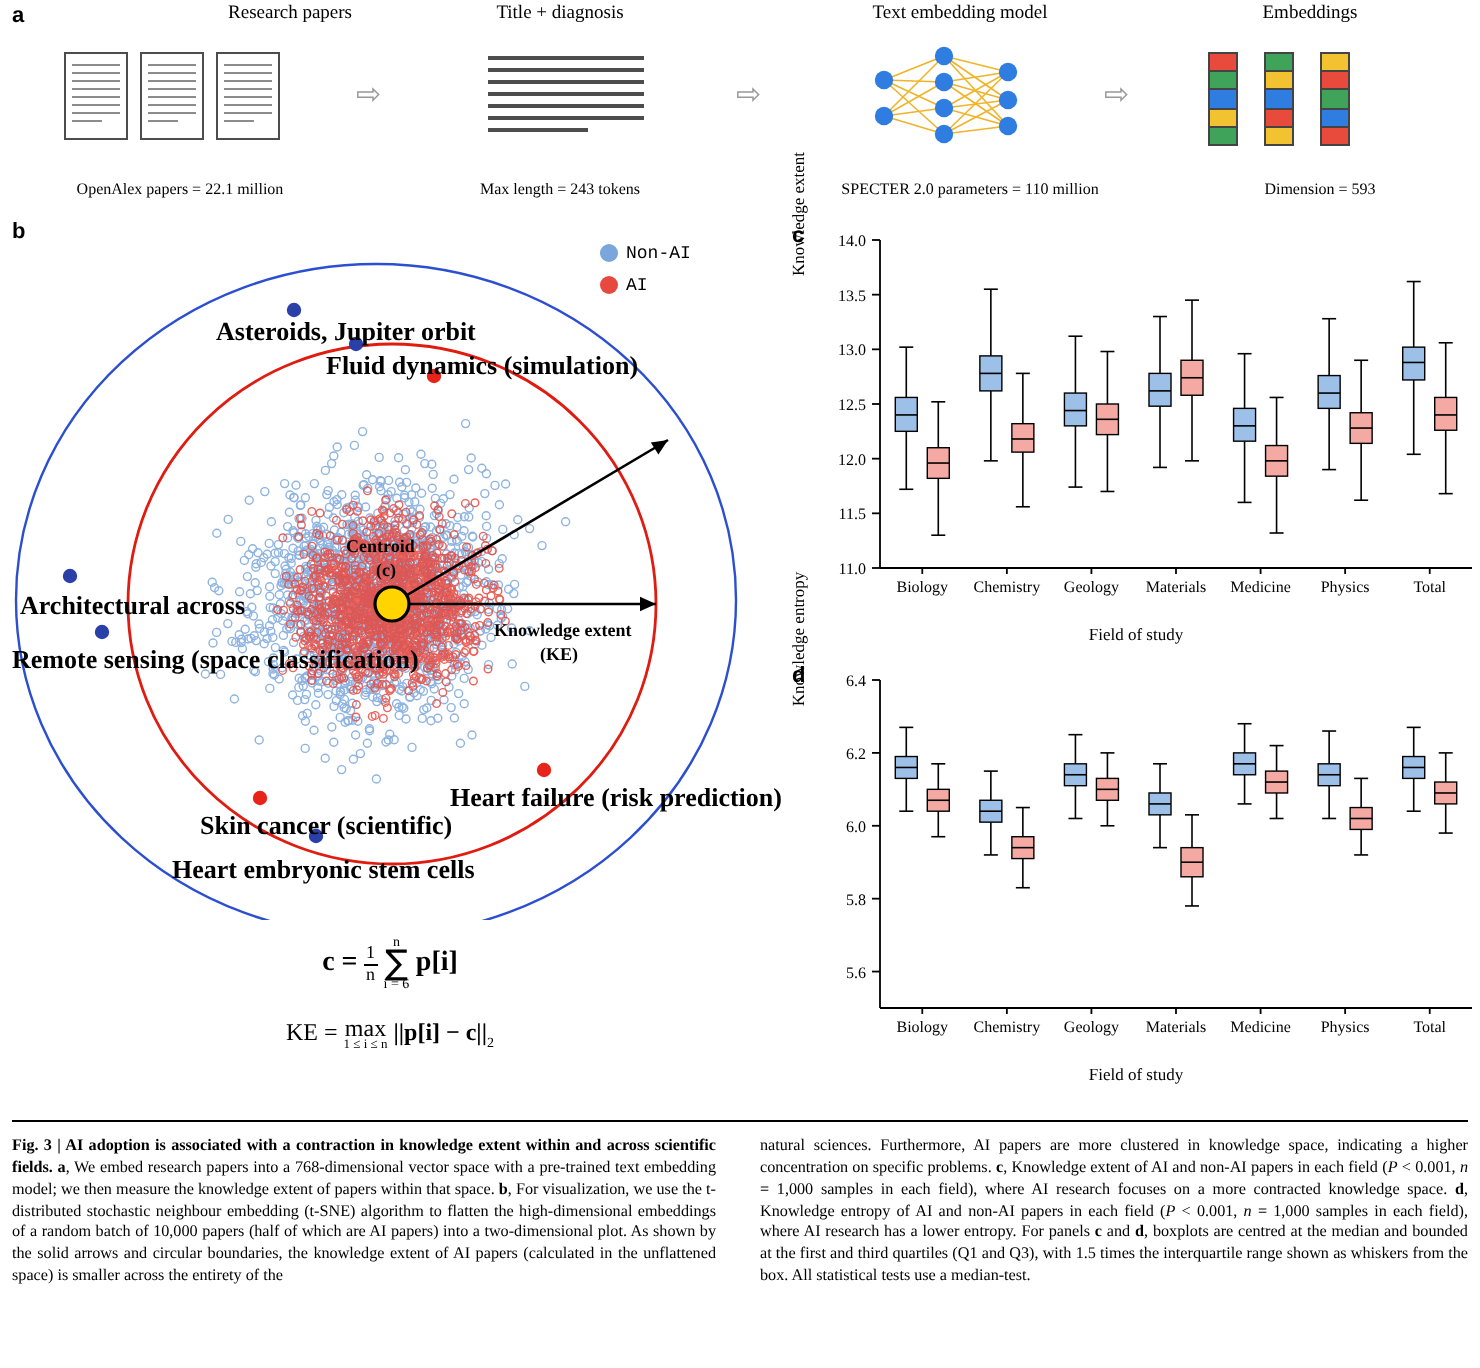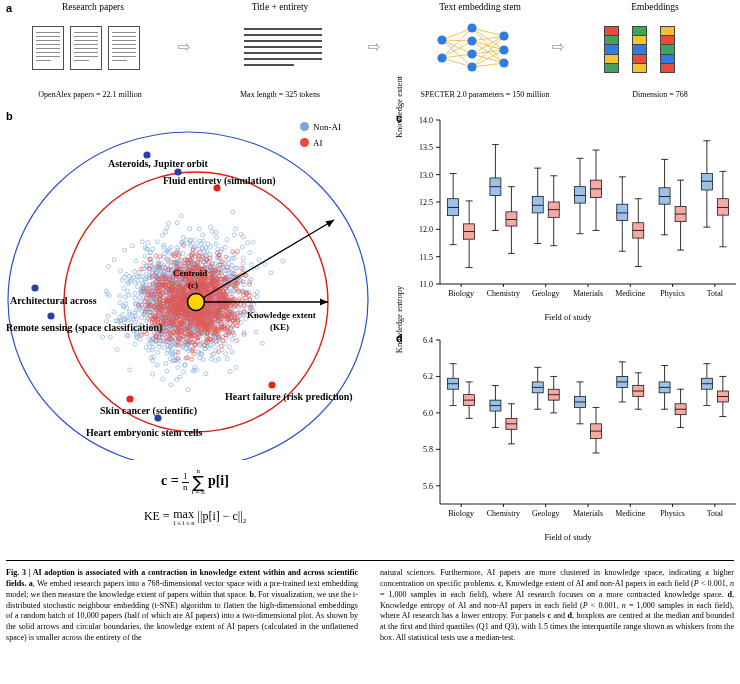--- a/index.html
+++ b/index.html
@@ -33,24 +33,24 @@
   .txtlines .tl{position:absolute;height:1.6px;background:#4d4d4d;}
   
   #nn{position:absolute;}
   .emb-col{position:absolute;width:13px;border:1px solid #444;}
   .emb-seg{width:100%;height:8.2px;border-bottom:1px solid #444;}
   .emb-seg:last-child{border-bottom:none;}
 
   
   #panel-b{left:0;top:110px;width:390px;height:445px;}
   #b-letter{position:absolute;left:6px;top:0px;}
-  .legend-item{position:absolute;font-family:Liberation Serif, serif;font-size:9px;}
+  .legend-item{position:absolute;font-family:Liberation Mono, monospace;font-size:9px;}
   .legend-dot{position:absolute;width:9px;height:9px;border-radius:50%;}
   .scatter-label{
-    position:absolute;font-family:"Liberation Serif", serif;font-size:10px;font-weight:bold;
+    position:absolute;font-family:"Liberation Serif", serif;font-size:13px;font-weight:bold;
     white-space:nowrap;
   }
   .formula{position:absolute;text-align:center;width:390px;font-size:13px;}
   .frac{display:inline-block;vertical-align:middle;text-align:center;font-size:9px;line-height:1.05;}
   .frac .num{border-bottom:1px solid #000;padding:0 1px;}
   .sumb{display:inline-block;vertical-align:middle;text-align:center;font-size:7px;line-height:1.0;}
   .sumb .big{font-size:17px;line-height:0.85;}
 
   
   .plot{position:absolute;}
@@ -65,23 +65,23 @@
   }
   .capcol b{font-weight:bold;}
   .capcol i{font-style:italic;}
 </style>
 </head>
 <body>
 
 <div class="fig" id="panel-a">
   <div class="panel-letter" id="a-letter">a</div>
 
-  <div class="a-col-title" style="left:23px;top:2px;width:140px;">Research papers</div>
-  <div class="a-col-title" style="left:210px;top:2px;width:140px;">Title + entirety</div>
-  <div class="a-col-title" style="left:400px;top:2px;width:160px;">Text embedding stem</div>
+  <div class="a-col-title" style="left:36px;top:2px;width:140px;text-align:right;">Research papers</div>
+  <div class="a-col-title" style="left:210px;top:2px;width:140px;">Title + diagnosis</div>
+  <div class="a-col-title" style="left:400px;top:2px;width:160px;">Text embedding model</div>
   <div class="a-col-title" style="left:590px;top:2px;width:130px;">Embeddings</div>
 
   <div>
     <div class="doc" style="left:32px;top:26px;">
       <div class="ln" style="top:5px;width:24px"></div>
         <div class="ln" style="top:9px;width:24px"></div>
       <div class="ln" style="top:13px;width:24px"></div>
         <div class="ln" style="top:17px;width:24px"></div>
       <div class="ln" style="top:21px;width:24px"></div>
         <div class="ln" style="top:25px;width:24px"></div>
@@ -180,23 +180,23 @@
     <div class="emb-col" style="left:660px;top:26px;">
       <div class="emb-seg" style="background:#f2c230"></div>
       <div class="emb-seg" style="background:#e84b3c"></div>
       <div class="emb-seg" style="background:#3fa35a"></div>
       <div class="emb-seg" style="background:#2f7de1"></div>
       <div class="emb-seg" style="background:#e84b3c"></div>
     </div>
   </div>
 
   <div class="a-col-cap" style="left:10px;top:90px;width:160px;">OpenAlex papers = 22.1 million</div>
-  <div class="a-col-cap" style="left:205px;top:90px;width:150px;">Max length = 325 tokens</div>
-  <div class="a-col-cap" style="left:385px;top:90px;width:200px;">SPECTER 2.0 parameters = 150 million</div>
-  <div class="a-col-cap" style="left:590px;top:90px;width:140px;">Dimension = 768</div>
+  <div class="a-col-cap" style="left:205px;top:90px;width:150px;">Max length = 243 tokens</div>
+  <div class="a-col-cap" style="left:385px;top:90px;width:200px;">SPECTER 2.0 parameters = 110 million</div>
+  <div class="a-col-cap" style="left:590px;top:90px;width:140px;">Dimension = 593</div>
 </div>
 
 <div class="fig" id="panel-b">
   <div class="panel-letter" id="b-letter">b</div>
 
   <div class="legend-dot" style="left:300px;top:12px;background:#7aa6dc;"></div>
   <div class="legend-item" style="left:313px;top:12px;">Non-AI</div>
   <div class="legend-dot" style="left:300px;top:28px;background:#e8493f;"></div>
   <div class="legend-item" style="left:313px;top:28px;">AI</div>
 
@@ -3135,21 +3135,21 @@
     <circle cx="178" cy="62" r="3.6" fill="#2b3fa8"></circle>
     <circle cx="217" cy="78" r="3.6" fill="#e8231a"></circle>
     <circle cx="35" cy="178" r="3.6" fill="#2b3fa8"></circle>
     <circle cx="51" cy="206" r="3.6" fill="#2b3fa8"></circle>
     <circle cx="158" cy="308" r="3.6" fill="#2b3fa8"></circle>
     <circle cx="130" cy="289" r="3.6" fill="#e8231a"></circle>
     <circle cx="272" cy="275" r="3.6" fill="#e8231a"></circle>
   </svg>
 
   <div class="scatter-label" style="left:108px;top:48px;">Asteroids, Jupiter orbit</div>
-  <div class="scatter-label" style="left:163px;top:65px;">Fluid entirety (simulation)</div>
+  <div class="scatter-label" style="left:163px;top:65px;">Fluid dynamics (simulation)</div>
   <div class="scatter-label" style="left:10px;top:185px;">Architectural across</div>
   <div class="scatter-label" style="left:6px;top:212px;">Remote sensing (space classification)</div>
   <div class="scatter-label" style="left:100px;top:295px;">Skin cancer (scientific)</div>
   <div class="scatter-label" style="left:225px;top:281px;">Heart failure (risk prediction)</div>
   <div class="scatter-label" style="left:86px;top:317px;">Heart embryonic stem cells</div>
   <div class="scatter-label" style="left:173px;top:158px;font-size:9px;">Centroid</div>
   <div class="scatter-label" style="left:188px;top:170px;font-size:9px;">(c)</div>
   <div class="scatter-label" style="left:247px;top:200px;font-size:9px;">Knowledge extent</div>
   <div class="scatter-label" style="left:270px;top:212px;font-size:9px;">(KE)</div>
 
@@ -3166,21 +3166,21 @@
     </span>
     <span style="font-weight:bold;font-size:14px;">p[i]</span>
   </div>
 
   <div class="formula" style="top:398px;font-size:12px;">
     <span>KE =</span>
     <span class="sumb" style="font-size:6.5px;">
       <span style="display:block;font-size:12px;line-height:1.0;">max</span>
       <span style="display:block;">1 ≤ i ≤ n</span>
     </span>
-    <span style="font-weight:normal;">||p[i] − c||</span><span style="font-size:7px;vertical-align:sub;">2</span>
+    <span style="font-weight:bold;">||p[i] − c||</span><span style="font-size:7px;vertical-align:sub;">2</span>
   </div>
 </div>
 
 <div class="plot" id="panel-c" style="left:396px;top:112px;width:344px;height:216px;">
   <div class="panel-letter" style="position:absolute;left:0px;top:0px;">c</div>
   <div class="axis-title" style="left:-2px;top:60px;transform:rotate(-90deg);transform-origin:left top;width:130px;text-align:center;">Knowledge extent</div>
   <div class="axis-title" style="left:0;top:200px;width:344px;text-align:center;">Field of study</div>
   <svg id="svg-c" style="position:absolute;left:0;top:0;" width="344" height="200">
       <line x1="44" y1="8" x2="44" y2="172" stroke="#000" stroke-width="0.9"></line>
       <line x1="44" y1="172" x2="340" y2="172" stroke="#000" stroke-width="0.9"></line>

